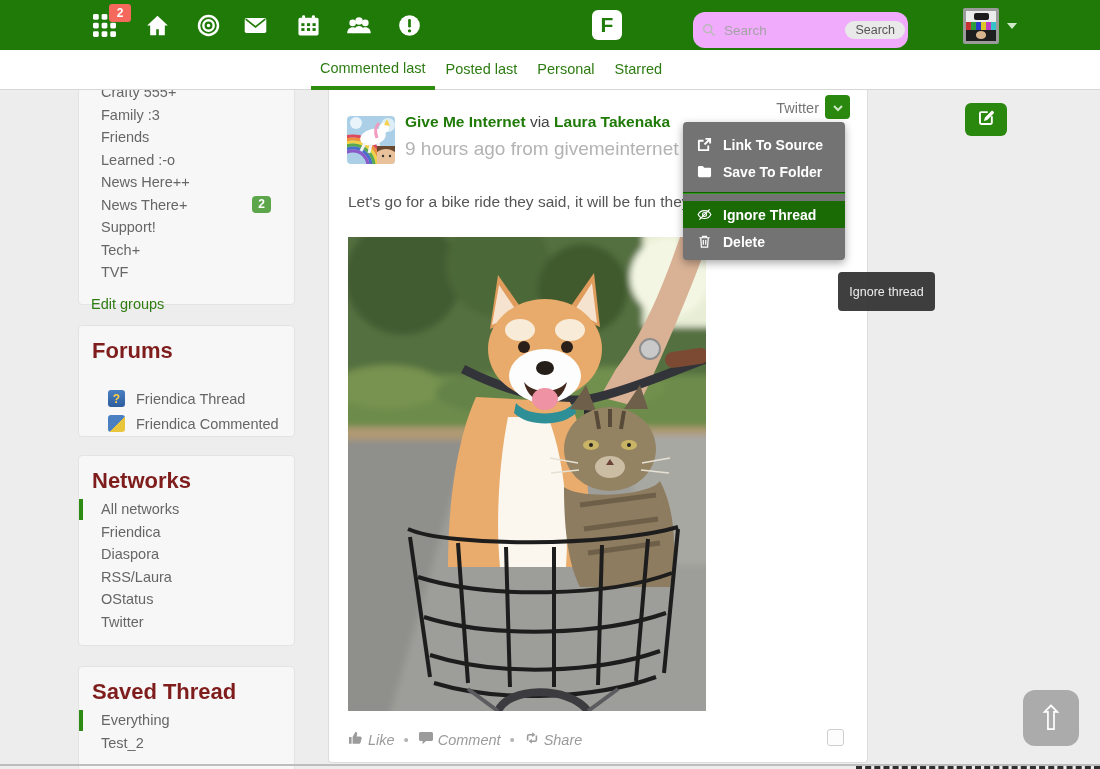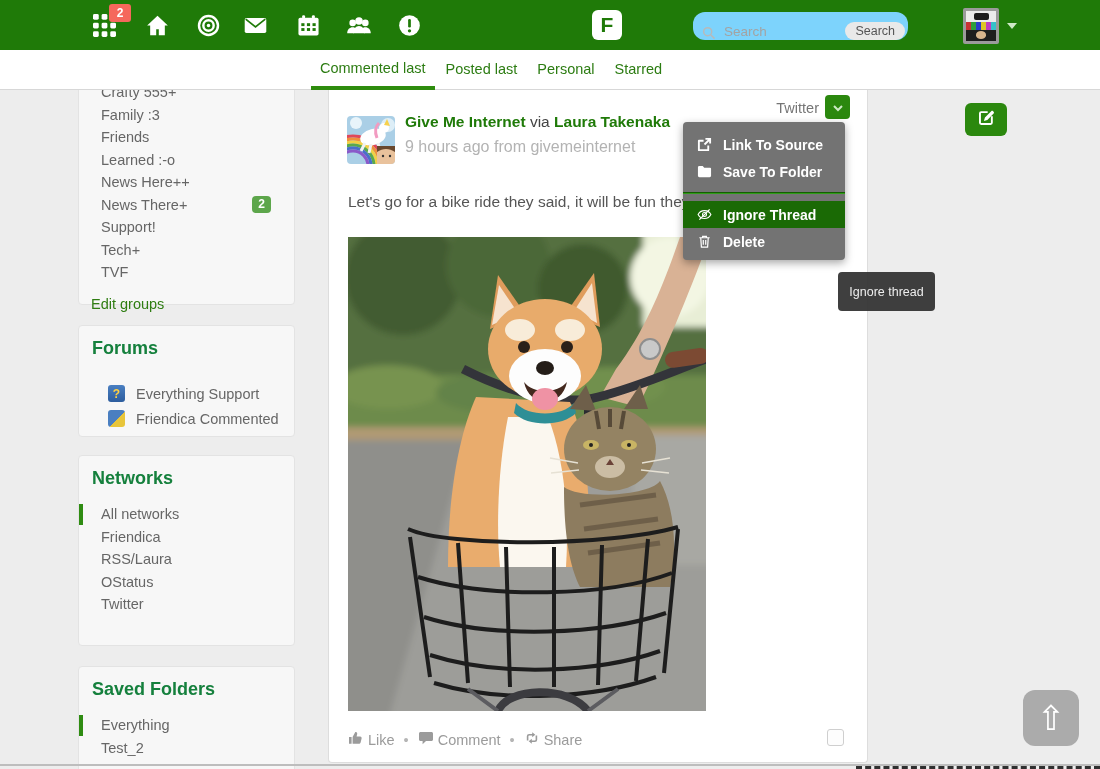--- a/index.html
+++ b/index.html
@@ -13,22 +13,22 @@
   a { text-decoration:none; cursor:pointer; }
 
   
   .navbar { position:absolute; top:0; left:0; right:0; height:50px; background:#1f7a08; z-index:100; }
   .nav-ic { position:absolute; top:14px; width:23px; height:23px; }
   .nav-ic svg { width:100%; height:100%; display:block; }
   .badge-red { position:absolute; left:109px; top:4px; min-width:22px; height:18px; background:#f5685c;
     color:#fff; font-size:12px; font-weight:bold; border-radius:3px; text-align:center; line-height:18px; padding:0 4px; z-index:2; }
   .logo { position:absolute; left:592px; top:10px; width:30px; height:30px; background:#fff; border-radius:6px;
     color:#1f7a08; font-weight:bold; font-size:21px; display:flex; align-items:center; justify-content:center; }
-  .searchbox { position:absolute; left:693px; top:12px; width:215px; height:28px; background:#7dd3fc; border-radius:12px;
-    display:flex; align-items:flex-end; padding:0 3px 0 9px; }
+  .searchbox { position:absolute; left:693px; top:12px; width:215px; height:36px; background:#f0abfc; border-radius:12px;
+    display:flex; align-items:center; padding:0 3px 0 9px; }
   .searchbox .mag { width:14px; height:14px; margin-right:6px; flex:0 0 auto; }
   .searchbox input { border:0; outline:0; flex:1 1 auto; min-width:0; font-size:13.5px; color:#555; background:transparent;
     font-family:"Liberation Sans","DejaVu Sans",sans-serif; }
   .searchbox input::placeholder { color:#a3a3a3; }
   .search-submit { flex:0 0 auto; background:#e9e9e9; color:#555; font-size:12.5px; border-radius:10px;
     padding:2px 10px; line-height:14px; }
   .tv-avatar { position:absolute; left:963px; top:8px; width:36px; height:36px; background:#9b9b9b; border-radius:2px; padding:3px; }
   .tv-in { width:100%; height:100%; display:flex; flex-direction:column; }
   .tv-top { flex:0 0 38%; background:#ececec; position:relative; }
   .tv-top:after { content:""; position:absolute; left:25%; top:20%; width:50%; height:55%; background:#1c1c1c; border-radius:2px; }
@@ -46,52 +46,52 @@
   .edit-btn { position:absolute; left:965px; top:53px; width:42px; height:33px; background:#2b880e; border-radius:6px;
     display:flex; align-items:center; justify-content:center; }
   .edit-btn svg { width:19px; height:19px; }
 
   
   .panel { position:absolute; left:78px; width:217px; background:#f7f7f7; border:1px solid #e3e3e3; border-radius:4px; }
   .panel-groups   { top:20px;  height:285px; padding-top:60px; }
   .panel-forums   { top:325px; height:112px; }
   .panel-networks { top:455px; height:191px; }
   .panel-folders  { top:666px; height:120px; }
-  .side-title { font-size:18px; font-weight:bold; color:#15803d; padding:12px 0 0 13px; }
+  .side-title { font-size:22px; font-weight:bold; color:#7f1d1d; padding:12px 0 0 13px; }
   .side-link { display:block; position:relative; line-height:22.5px; height:22.5px; padding-left:22px;
     font-size:14.5px; color:#666; white-space:nowrap; }
   .badge-green { position:absolute; right:23px; top:2px; background:#5da64b; color:#fff; font-size:12px; font-weight:bold;
     border-radius:4px; padding:0 6px; line-height:17.5px; }
   .active-marker { position:absolute; left:0; top:1px; height:21px; width:4px; background:#2f8c12; }
   .edit-link { display:block; color:#2f7d12; padding-left:12px; line-height:22.5px; font-size:14.5px;margin-top:9px; }
   .grp-list { display:block; }
   .forum-list { margin-top:22px; }
   .forum-row { display:flex; align-items:center; height:25px; padding-left:29px; color:#666; font-size:14.5px; }
   .forum-ic { width:17px; height:17px; border-radius:3px; margin-right:11px; flex:0 0 auto;
     display:flex; align-items:center; justify-content:center; font-size:12px; font-weight:bold; }
   .friendica-support-icon { background:linear-gradient(180deg,#4a7fc1,#2d5d9e); color:#ffd042; }
   .friendica-developers-icon { background:linear-gradient(135deg,#4a7fc1 55%,#e8c53a 55%); }
-  .nf-list { margin-top:14px; }
+  .nf-list { margin-top:4px; }
 
   
   .card { position:absolute; left:328px; top:89px; width:540px; height:674px; background:#fff;
     border:1px solid #ddd; border-top:0; border-radius:0 0 4px 4px; z-index:10; }
   .p-avatar { position:absolute; left:18px; top:27px; width:48px; height:48px; border-radius:4px; overflow:hidden; }
   .p-avatar svg { display:block; }
   .p-title { position:absolute; left:76px; top:24px; font-size:15.5px; color:#444; }
   .p-title .nm { color:#1f7a08; font-weight:bold; }
-  .p-time { position:absolute; left:76px; top:49px; font-size:16px; color:#b3b3b3; }
+  .p-time { position:absolute; left:76px; top:49px; font-size:19px; color:#b3b3b3; }
   .p-net { position:absolute; right:48px; top:11px; font-size:14.5px; color:#757575; }
   .dd-toggle { position:absolute; right:17px; top:6px; width:25px; height:24px; background:#2b880e; border-radius:4px;
     display:flex; align-items:center; justify-content:center; }
   .dd-toggle svg { width:10px; height:7px; }
   .p-text { position:absolute; left:19px; top:104px; font-size:15.5px; color:#555; white-space:nowrap; }
   .photo { position:absolute; left:19px; top:148px; width:358px; height:474px; }
   .photo svg { display:block; }
-  .actions { position:absolute; left:19px; top:641px; display:flex; align-items:center; color:#9b9b9b; font-size:14.5px; }
+  .actions { position:absolute; left:19px; top:641px; display:flex; align-items:center; color:#9b9b9b; font-size:14.5px;font-style:italic; }
   .actions svg { width:16px; height:16px; margin-right:4px; }
   .act { display:flex; align-items:center; }
   .dotsep { margin:0 9px; color:#b5b5b5; }
   .checkbox { position:absolute; right:23px; top:640px; width:17px; height:17px; background:#fdfdfd;
     border:1px solid #cfcfcf; border-radius:3px; }
 
   
   .menu { position:absolute; left:683px; top:122px; width:162px; background:#737373; border-radius:4px;
     box-shadow:0 3px 9px rgba(0,0,0,.35); padding:9px 0 5px; z-index:200; }
   .menu-item { display:flex; align-items:center; height:27px; padding-left:14px; color:#fff; font-size:14px; font-weight:bold; }
@@ -278,21 +278,21 @@
     </div>
   <a class="edit-link">Edit groups</a>
 </div>
 
 <div class="panel panel-forums">
   <div class="side-title">Forums</div>
   <div class="forum-list">
 
       <a class="forum-row">
         <span class="forum-ic friendica-support-icon">?</span>
-        <span>Everything Support</span>
+        <span>Friendica Thread</span>
       </a>
 
       <a class="forum-row">
         <span class="forum-ic friendica-developers-icon"></span>
         <span>Friendica Commented</span>
       </a>
     </div>
 </div>
 
 <div class="panel panel-networks">
@@ -302,40 +302,44 @@
       <a class="side-link">
         <span class="active-marker"></span>
         <span>All networks</span>
       </a>
 
       <a class="side-link">
         
         <span>Friendica</span>
       </a>
 
+      <a class="side-link">
+        
+        <span>Diaspora</span>
+      </a>
 
       <a class="side-link">
         
         <span>RSS/Laura</span>
       </a>
 
       <a class="side-link">
         
         <span>OStatus</span>
       </a>
 
       <a class="side-link">
         
         <span>Twitter</span>
       </a>
     </div>
 </div>
 
 <div class="panel panel-folders">
-  <div class="side-title">Saved Folders</div>
+  <div class="side-title">Saved Thread</div>
   <div class="nf-list">
 
       <a class="side-link">
         <span class="active-marker"></span>
         <span>Everything</span>
       </a>
 
       <a class="side-link">
         
         <span>Test_2</span>

